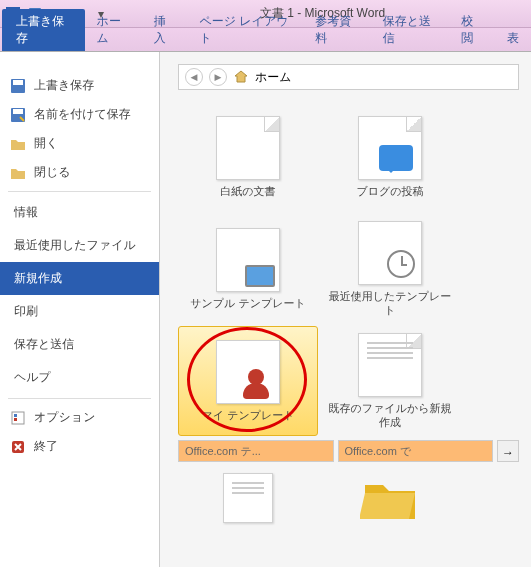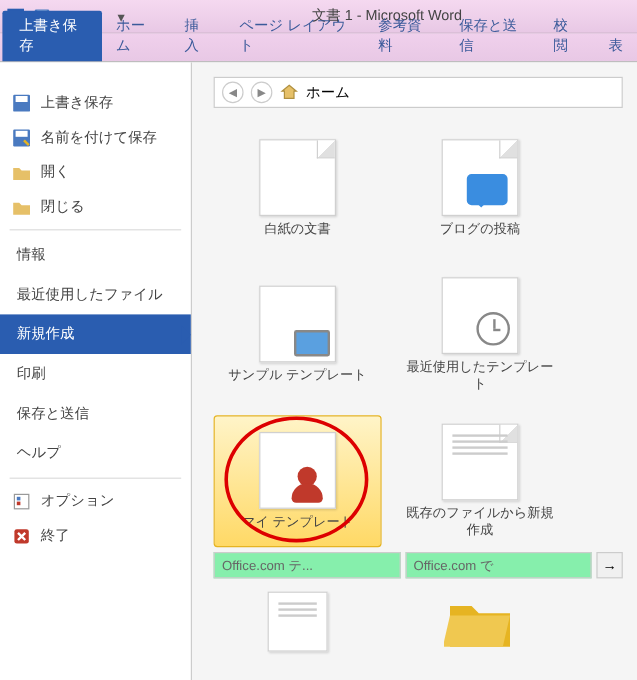--- a/index.html
+++ b/index.html
@@ -21,21 +21,21 @@
 .side-item.selected { background: #2a5db0; color: #fff; position: relative; align-items: center; }
 .side-item.selected::after { content: ''; position: absolute; right: -8px; top: 50%; transform: translateY(-50%); border: 8px solid transparent; border-left-color: #2a5db0; }
 .side-sep { height: 1px; background: #ddd; margin: 4px 8px; }
 .side-icon { width: 16px; height: 16px; flex-shrink: 0; }
 
 .content { flex: 1; background: #f5f5f5; padding: 12px 12px 0 18px; overflow: hidden; }
 .content h2 { font-size: 15px; font-weight: bold; color: #444; margin-bottom: 10px; }
 .breadcrumb { background: #fff; border: 1px solid #ccc; height: 26px; display: flex; align-items: center; padding: 0 6px; gap: 6px; margin-bottom: 12px; }
 .nav-btn { width: 18px; height: 18px; border: 1px solid #ccc; border-radius: 50%; display: flex; align-items: center; justify-content: center; font-size: 9px; color: #888; }
 
-.templates { display: flex; flex-wrap: wrap; gap: 12px; }
+.templates { display: flex; flex-wrap: wrap; gap: 2px; }
 .tpl { width: 140px; height: 110px; display: flex; flex-direction: column; align-items: center; justify-content: center; gap: 4px; border: 1px solid transparent; cursor: pointer; position: relative; padding: 4px; }
 .tpl-label { font-size: 11px; color: #444; text-align: center; line-height: 1.3; }
 .tpl-icon { width: 64px; height: 64px; background: #fff; border: 1px solid #d0d0d0; position: relative; box-shadow: 1px 1px 2px rgba(0,0,0,0.15); }
 .tpl-icon.folded::before { content: ''; position: absolute; top: 0; right: 0; width: 14px; height: 14px; background: linear-gradient(135deg, #fff 50%, #e0e0e0 50%); border-left: 1px solid #d0d0d0; border-bottom: 1px solid #d0d0d0; }
 .tpl.selected { background: linear-gradient(#fff4c8, #ffd966); border: 1px solid #e6b422; border-radius: 3px; }
 .red-circle { position: absolute; width: 120px; height: 105px; border: 3px solid #d00; border-radius: 50%; top: 0px; left: 8px; pointer-events: none; }
 
 .blog-bubble { position: absolute; bottom: 8px; right: 8px; width: 34px; height: 26px; background: #3a8de0; border-radius: 4px; }
 .blog-bubble::after { content: ''; position: absolute; bottom: -6px; left: 8px; border: 4px solid transparent; border-top-color: #3a8de0; }
 .clock { position: absolute; bottom: 6px; right: 6px; width: 28px; height: 28px; border: 2px solid #888; border-radius: 50%; background: #fff; }
@@ -43,21 +43,21 @@
 .clock::after { content: ''; position: absolute; top: 50%; left: 50%; width: 6px; height: 2px; background: #888; }
 .monitor { position: absolute; bottom: 4px; right: 4px; width: 30px; height: 22px; background: #5aa0e0; border: 2px solid #888; border-radius: 2px; }
 .lines { position: absolute; top: 8px; left: 8px; right: 8px; }
 .lines span { display: block; height: 2px; background: #ccc; margin-bottom: 3px; }
 .stack::before { content: ''; position: absolute; top: -4px; left: -4px; width: 100%; height: 100%; background: #fff; border: 1px solid #d0d0d0; z-index: -1; }
 .person { position: absolute; bottom: 4px; right: 10px; }
 .person-head { width: 16px; height: 16px; background: #c0392b; border-radius: 50%; margin: 0 auto; }
 .person-body { width: 26px; height: 16px; background: #c0392b; border-radius: 13px 13px 4px 4px; margin-top: -2px; }
 
 .searchbar { display: flex; gap: 4px; margin-top: 4px; }
-.searchbox { flex: 1; background: #86efac; border: 1px solid #ccc; height: 22px; padding: 2px 6px; font-size: 11px; color: #666; display: flex; align-items: center; }
+.searchbox { flex: 1; background: #fdba74; border: 1px solid #ccc; height: 22px; padding: 2px 6px; font-size: 11px; color: #666; display: flex; align-items: center; }
 .go-btn { width: 22px; height: 22px; border: 1px solid #ccc; background: #f0f0f0; display: flex; align-items: center; justify-content: center; }
 </style>
 </head>
 <body>
 
 <div class="titlebar">
   <div class="qat">
     <div class="qat-btn">
         <svg width="14" height="14">
           <rect width="14" height="14" fill="#2a5db0"></rect>

